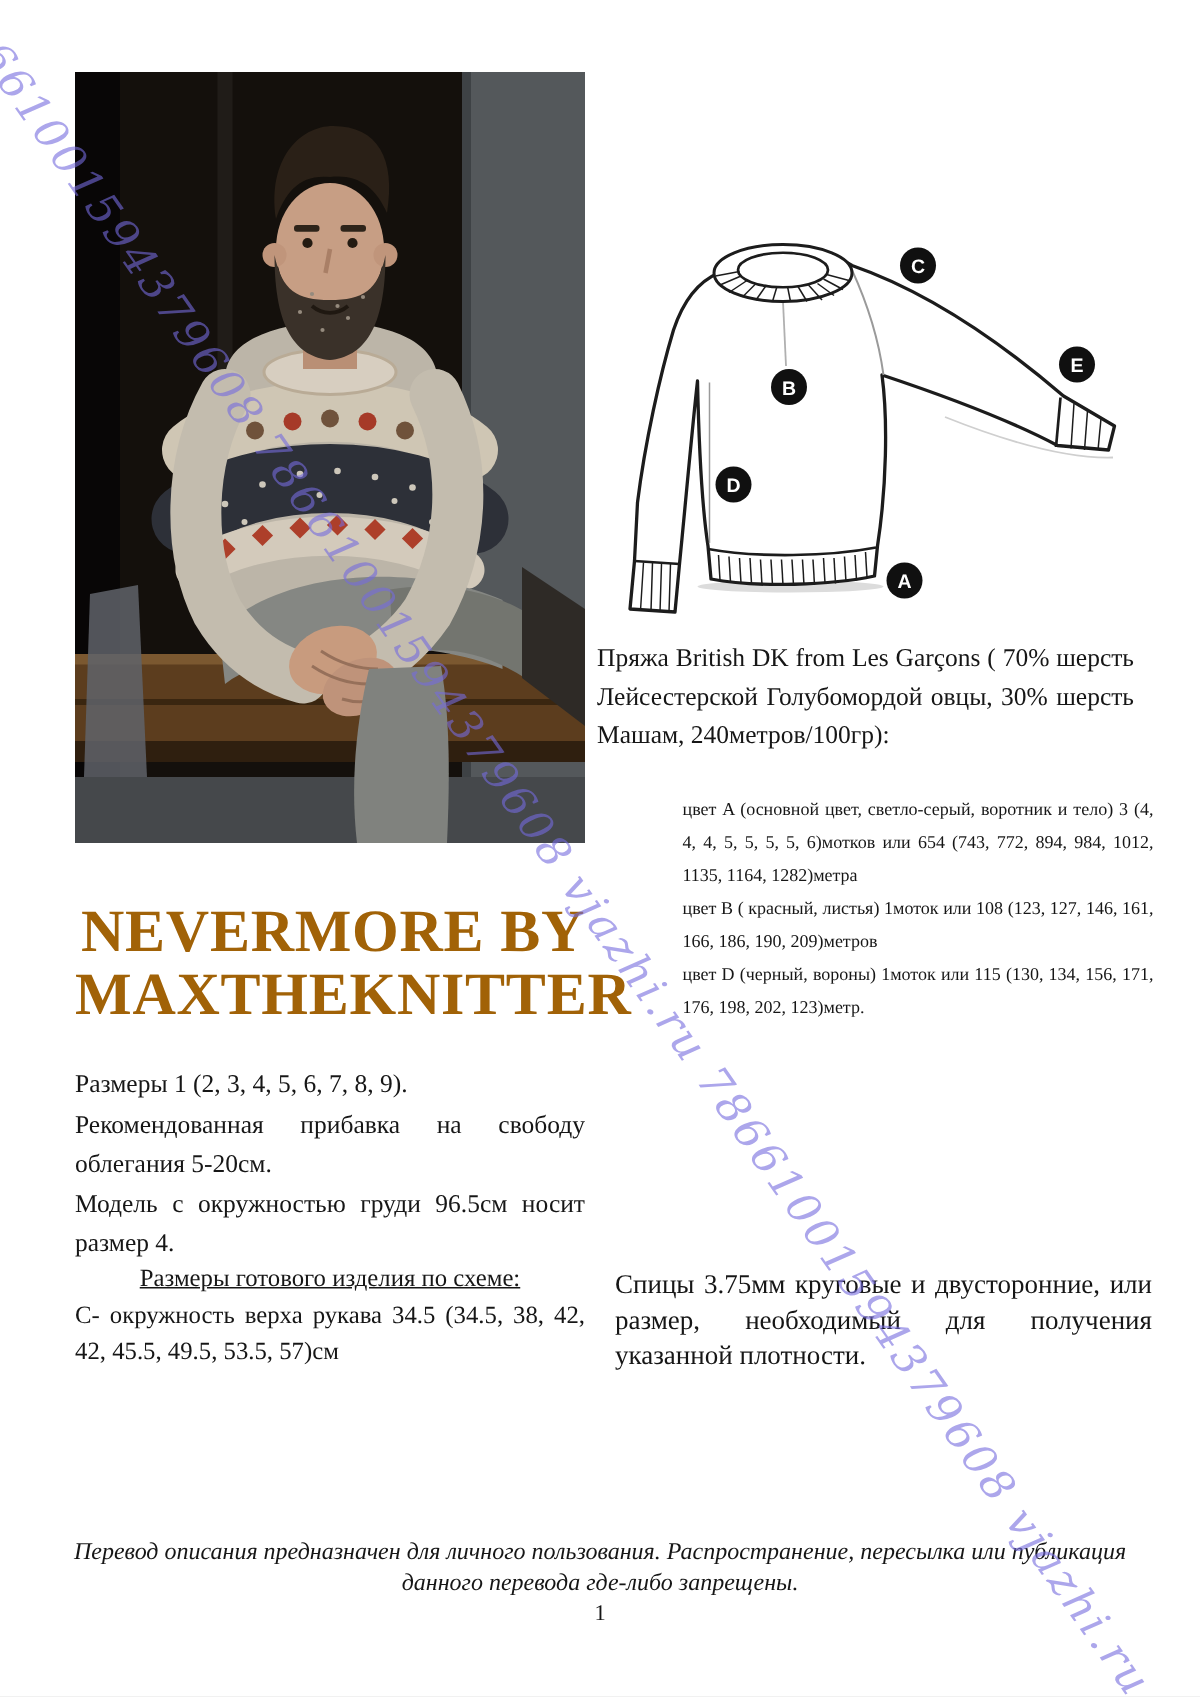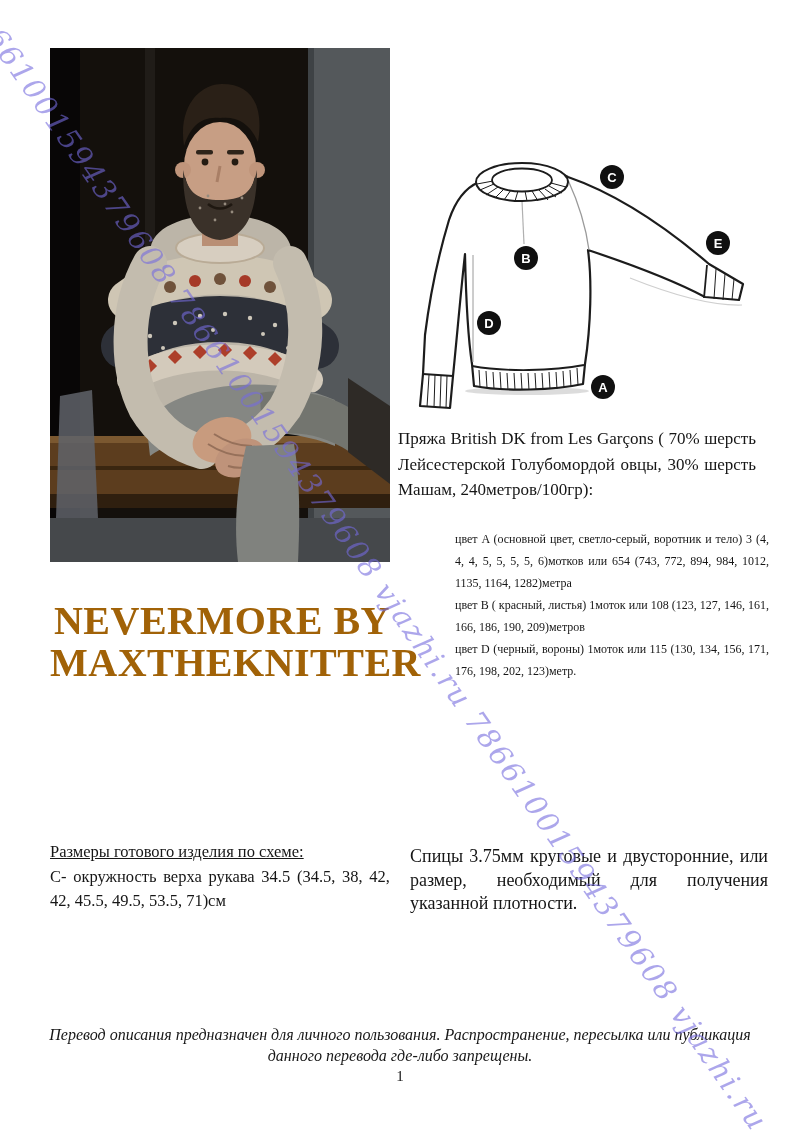--- a/index.html
+++ b/index.html
@@ -38,21 +38,21 @@
     text-align:right;
     font-size:40px;line-height:42px;
     font-weight:700;
     letter-spacing:.5px;
     color:#a16207;
   }
   
   .tblock p{margin:0;text-align:justify;}
   .sizes{position:absolute;left:50px;top:710px;width:340px;font-size:17px;line-height:26.5px;}
   .finished{position:absolute;left:50px;top:840px;width:340px;font-size:16.5px;line-height:24.5px;}
-  .finished .heading{text-decoration:underline;text-align:left;}
+  .finished .heading{text-decoration:underline;text-align:center;}
   .lengths{position:absolute;left:410px;top:44px;width:358px;font-size:17px;line-height:26px;}
   .yarn{position:absolute;left:398px;top:426px;width:358px;font-size:17px;line-height:25.5px;}
   .colors{position:absolute;left:455px;top:528px;width:314px;font-size:12px;line-height:22px;}
   .needles{position:absolute;left:410px;top:845px;width:358px;font-size:18px;line-height:23.5px;}
   .footer{
     position:absolute;left:40px;top:1024px;width:720px;
     text-align:center;font-size:16px;line-height:21px;font-style:italic;
   }
   .pagenum{position:absolute;left:0;top:1068px;width:800px;text-align:center;font-size:15px;}
   
@@ -168,24 +168,29 @@
         <ellipse cx="190" cy="410" rx="26" ry="18" fill="#bf937a" transform="rotate(-24 190 410)"></ellipse>
         <path d="M158,396 C170,404 182,408 196,408 M164,386 C176,394 190,398 202,398 M178,418 C188,421 198,420 206,416" stroke="#96705a" stroke-width="2" fill="none"></path>
       </g>
 
       <path d="M196,398 C186,440 184,480 188,514 L248,514 C250,470 250,430 244,396 Z" fill="#80827e"></path>
     </svg>
   </div>
 
   <div class="title">NEVERMORE BY MAXTHEKNITTER</div>
 
+  <div class="tblock sizes">
+    <p>Размеры 1 (2, 3, 4, 5, 6, 7, 8, 9).</p>
+    <p>Рекомендованная прибавка на свободу облегания 5-20см.</p>
+    <p>Модель с окружностью груди 96.5см носит размер 4.</p>
+  </div>
 
   <div class="tblock finished">
     <p class="heading">Размеры готового изделия по схеме:</p>
-    <p>C- окружность верха рукава 34.5 (34.5, 38, 42, 42, 45.5, 49.5, 53.5, 71)см</p>
+    <p>C- окружность верха рукава 34.5 (34.5, 38, 42, 42, 45.5, 49.5, 53.5, 57)см</p>
   </div>
 
   <div class="tblock lengths">
   </div>
 
   <div class="schematic">
     <svg width="345" height="280" viewBox="0 0 345 280" xmlns="http://www.w3.org/2000/svg">
 
       <ellipse cx="122" cy="251" rx="62" ry="4" fill="#dcdcdc"></ellipse>
 

